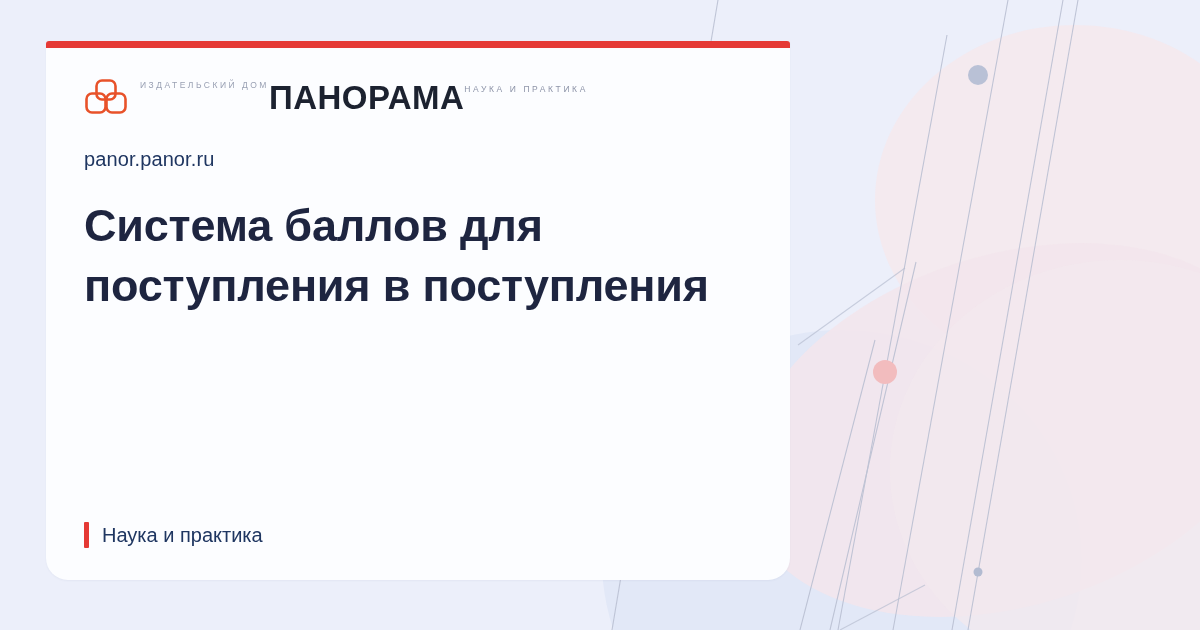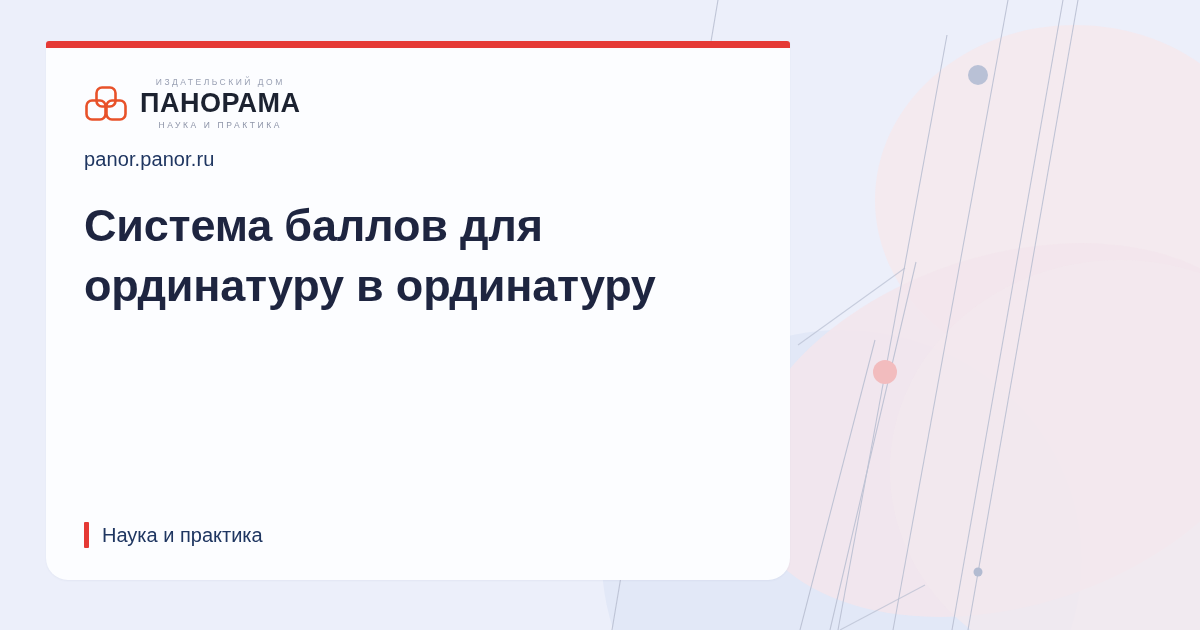--- a/index.html
+++ b/index.html
@@ -43,32 +43,32 @@
 
   
   #logo {
     position:absolute;
     left:38px; top:37px;
     display:flex;
     align-items:center;
     gap:12px;
   }
   #logo-mark { width:44px; height:38px; display:block; }
-  .logo-text-block { display:flex; flex-direction:column;text-align:center; }
+  .logo-text-block { display:flex; flex-direction:row;text-align:center; }
   .logo-kicker {
     font-size:8.5px;
     letter-spacing:2.5px;
     color:#9aa1b4;
     font-weight:400;
     line-height:1;
     margin-bottom:3px;
     white-space:nowrap;
   }
   .logo-name {
-    font-size:27px;
+    font-size:33px;
     font-weight:700;
     letter-spacing:0.5px;
     color:#1c2230;
     line-height:1;
     white-space:nowrap;
   }
   .logo-sub {
     font-size:8.5px;
     letter-spacing:2.6px;
     color:#8d94a8;
@@ -181,21 +181,21 @@
       </svg>
       <div class="logo-text-block">
         <span class="logo-kicker">ИЗДАТЕЛЬСКИЙ ДОМ</span>
         <span class="logo-name">ПАНОРАМА</span>
         <span class="logo-sub">НАУКА И ПРАКТИКА</span>
       </div>
     </div>
 
     <div id="site-url">panor.panor.ru</div>
 
-    <h1 id="headline">Система баллов для ординатуру в ординатуру</h1>
+    <h1 id="headline">Система баллов для поступления в поступления</h1>
 
     <div id="footer">
       <span id="footer-bar"></span>
       <span id="footer-label">Наука и практика</span>
     </div>
 
   </div>
 </div>
 
 </body></html>

